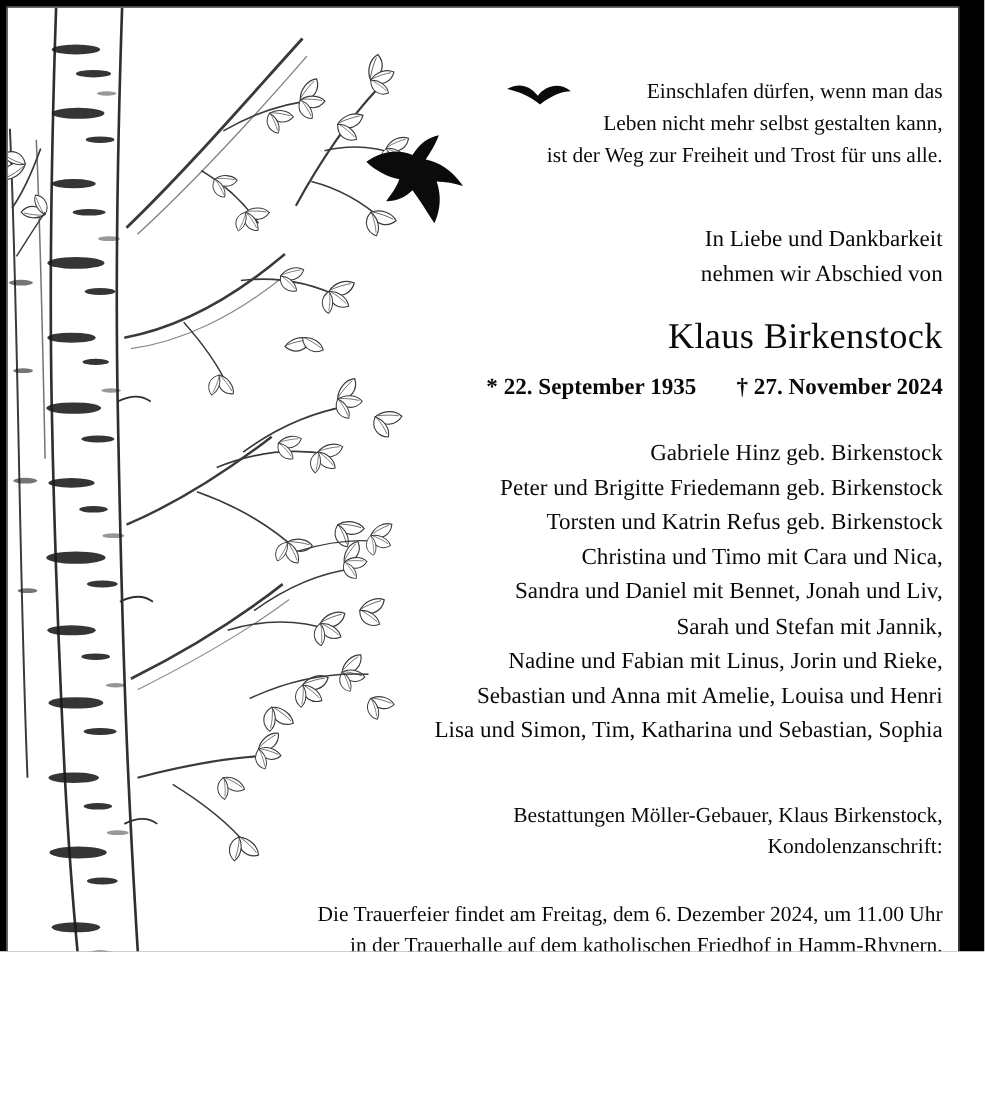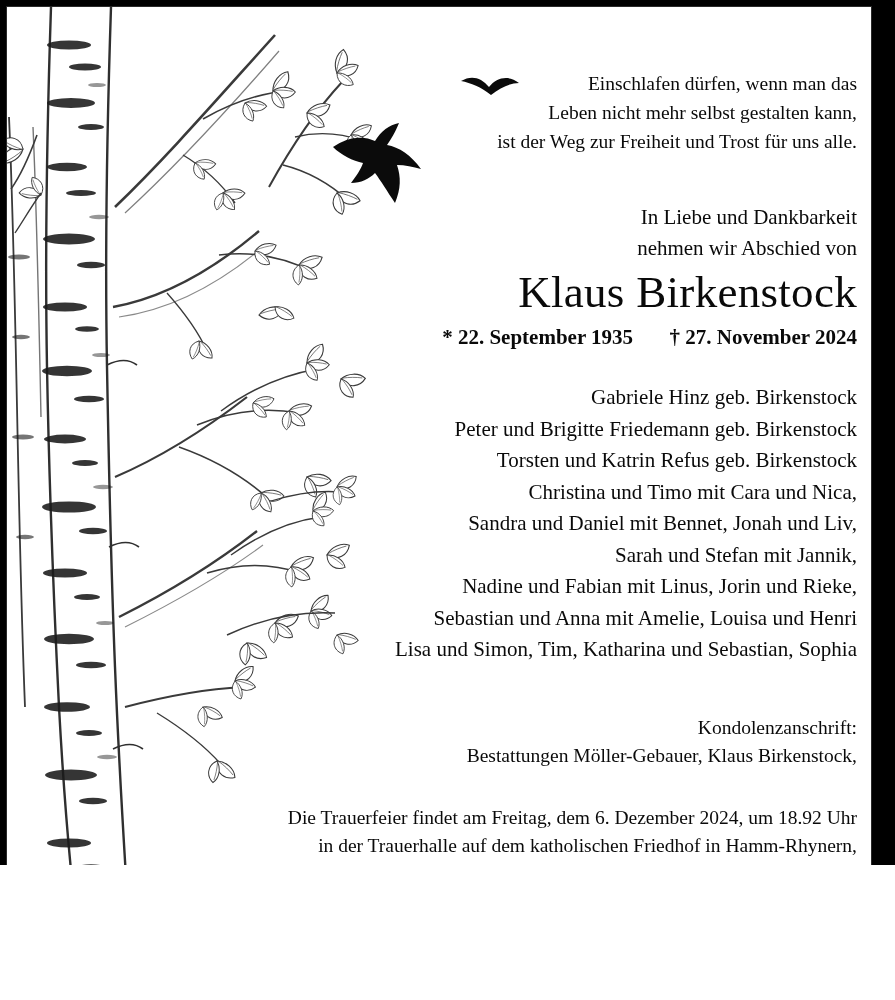--- a/index.html
+++ b/index.html
@@ -55,21 +55,22 @@
   .verse .ln { display: block; white-space: nowrap; }
 
   .intro {
     margin-top: 46px;
     font-size: 21px;
     line-height: 31px;
   }
   .intro .ln { display: block; }
 
   .name {
-    font-size: 45px;
+    margin-top: 14px;
+    font-size: 33px;
     line-height: 56px;
     letter-spacing: 0.3px;
     white-space: nowrap;
   }
   .dates {
     margin-top: 2px;
     font-size: 21px;
     line-height: 30px;
     white-space: nowrap;
     font-weight: bold;
@@ -375,24 +376,24 @@
         <span class="ln">Torsten und Katrin Refus geb. Birkenstock</span>
         <span class="ln">Christina und Timo mit Cara und Nica,</span>
         <span class="ln">Sandra und Daniel mit Bennet, Jonah und Liv,</span>
         <span class="ln">Sarah und Stefan mit Jannik,</span>
         <span class="ln">Nadine und Fabian mit Linus, Jorin und Rieke,</span>
         <span class="ln">Sebastian und Anna mit Amelie, Louisa und Henri</span>
         <span class="ln">Lisa und Simon, Tim, Katharina und Sebastian, Sophia</span>
       </div>
 
       <div class="address">
+        <span class="ln">Bestattungen Möller-Gebauer, Klaus Birkenstock,</span>
         <span class="ln">Kondolenzanschrift:</span>
-        <span class="ln">Bestattungen Möller-Gebauer, Klaus Birkenstock,</span>
       </div>
 
       <div class="ceremony">
-        <span class="ln">Die Trauerfeier findet am Freitag, dem 6. Dezember 2024, um 18.92 Uhr</span>
+        <span class="ln">Die Trauerfeier findet am Freitag, dem 6. Dezember 2024, um 11.00 Uhr</span>
         <span class="ln">in der Trauerhalle auf dem katholischen Friedhof in Hamm-Rhynern,</span>
       </div>
 
     </div>
   </div>
 </div>
 
 </body></html>

